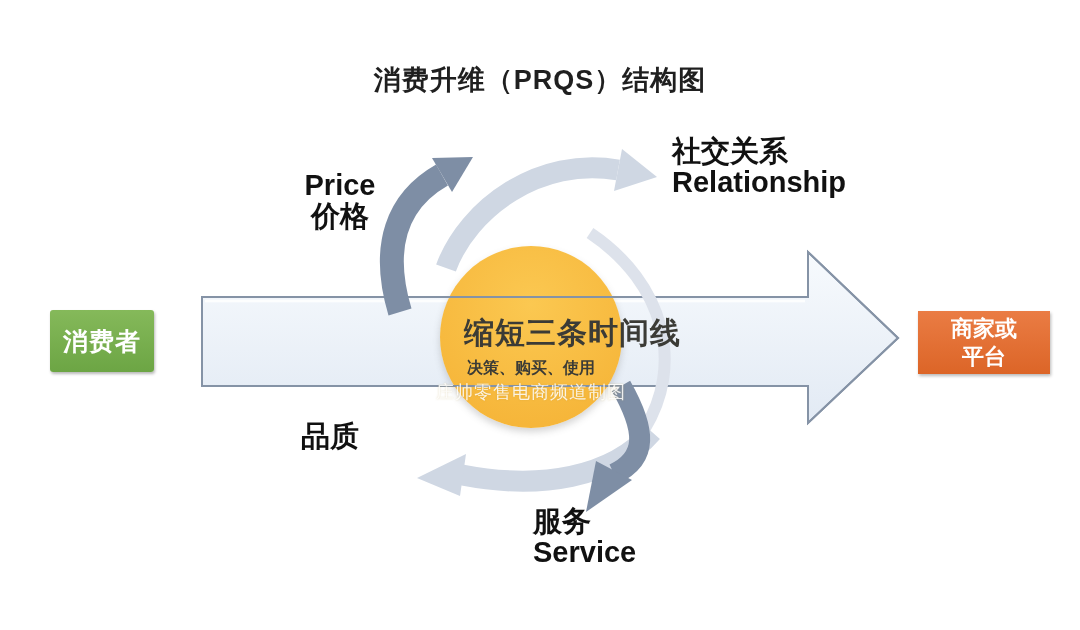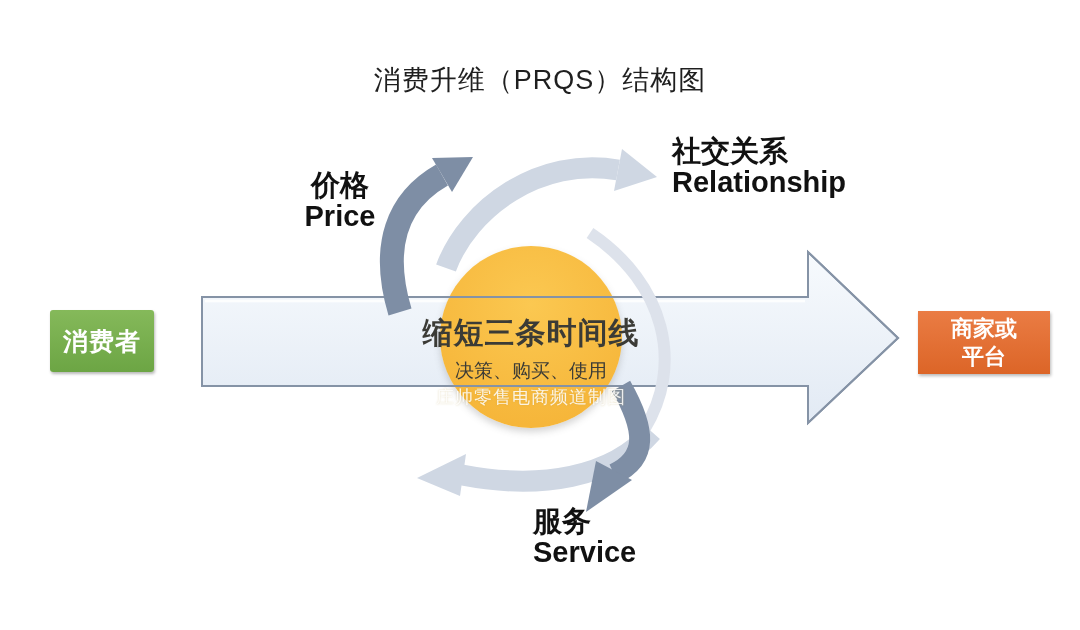--- a/index.html
+++ b/index.html
@@ -22,21 +22,21 @@
   #circle{
     z-index:2;left:440px;top:246px;width:182px;height:182px;border-radius:50%;
     background:radial-gradient(circle at 50% 32%, var(--amber-top) 0%, var(--amber-bot) 78%);
     box-shadow:0 4px 7px rgba(90,90,90,0.25);
   }
   #svg-over{z-index:3;}
   .textlayer{z-index:5;}
 
   .title{
     left:0;top:62px;width:1080px;text-align:center;
-    font-size:27px;font-weight:400;color:var(--title-ink);letter-spacing:1px;
+    font-size:27px;font-weight:700;color:var(--title-ink);letter-spacing:1px;
   }
   .node{
     display:flex;align-items:center;justify-content:center;text-align:center;
     color:#ffffff;font-weight:700;z-index:4;
   }
   .node-consumer{
     left:50px;top:310px;width:104px;height:62px;border-radius:3px;
     background:linear-gradient(180deg,var(--green-top),var(--green-bot));
     box-shadow:1px 2px 3px rgba(0,0,0,.28);
     font-size:25px;letter-spacing:1px;
@@ -49,22 +49,22 @@
   }
   .quad{color:var(--ink);font-weight:700;font-size:29px;line-height:1.08;}
   .quad-price{left:270px;top:170px;width:140px;text-align:center;}
   .quad-relationship{left:672px;top:136px;width:260px;text-align:left;}
   .quad-quality{left:255px;top:421px;width:150px;text-align:center;}
   .quad-service{left:533px;top:506px;width:180px;text-align:left;}
 
   .center-text{
     left:381px;top:313px;width:300px;text-align:center;color:var(--center-ink);
   }
-  .center-text .headline{font-size:30px;font-weight:700;letter-spacing:1px;}
-  .center-text .subline{font-size:19px;font-weight:400;margin-top:4px;}
+  .center-text .headline{font-size:30px;font-weight:700;letter-spacing:1px;text-align:right;}
+  .center-text .subline{font-size:16px;font-weight:700;margin-top:4px;}
   .center-text .watermark{
     font-size:18px;font-weight:400;margin-top:1px;
     color:rgba(255,255,255,0.85);text-shadow:0 0 2px rgba(180,150,60,0.35);
     letter-spacing:1px;
   }
 
   .stroke-slate{stroke:var(--slate);}
   .stroke-light{stroke:var(--light);}
   .stroke-echo{stroke:var(--echo);}
   .fill-slate{fill:var(--slate);}
@@ -110,28 +110,29 @@
 <div class="abs node node-consumer">
   <span>消费者</span>
 </div>
 
 <div class="abs node node-merchant">
   <span>商家或</span>
   <span>平台</span>
 </div>
 
 <div class="abs quad quad-price textlayer">
+  <div>Price</div>
   <div>价格</div>
-  <div>Price</div>
 </div>
 <div class="abs quad quad-relationship textlayer">
   <div>社交关系</div>
   <div>Relationship</div>
 </div>
 <div class="abs quad quad-quality textlayer">
+  <div>品质</div>
 </div>
 <div class="abs quad quad-service textlayer">
   <div>服务</div>
   <div>Service</div>
 </div>
 
 <div class="abs center-text textlayer">
   <div class="headline">缩短三条时间线</div>
   <div class="subline">决策、购买、使用</div>
   <div class="watermark">庄帅零售电商频道制图</div>

